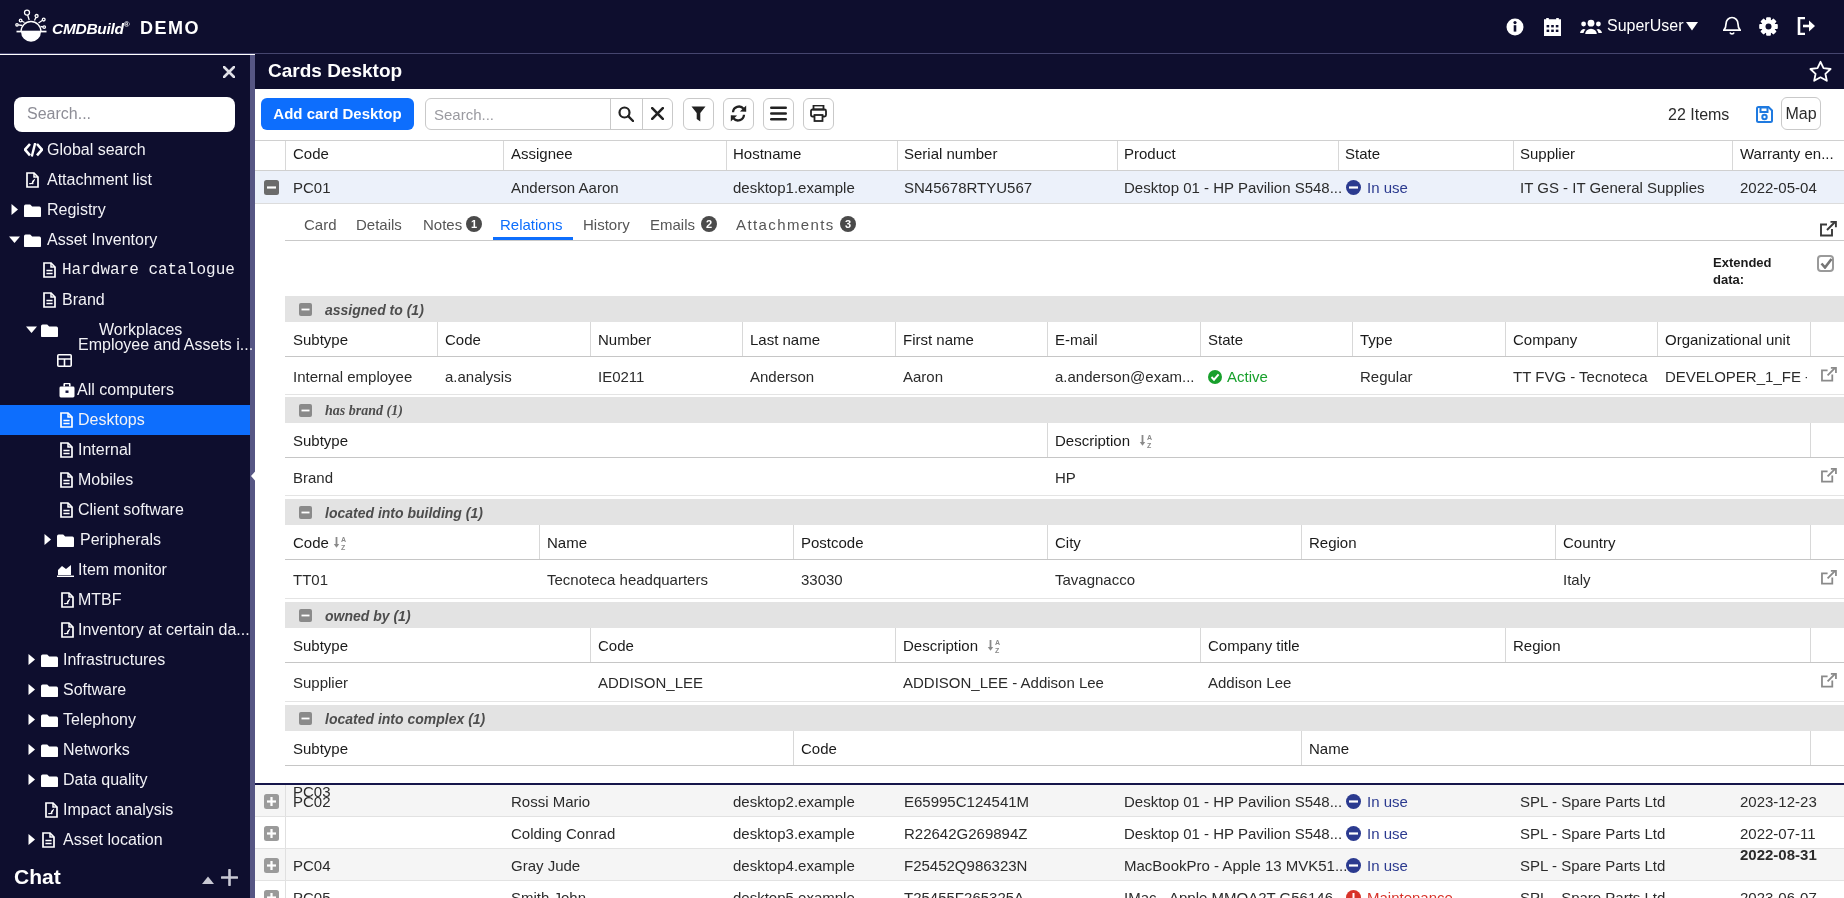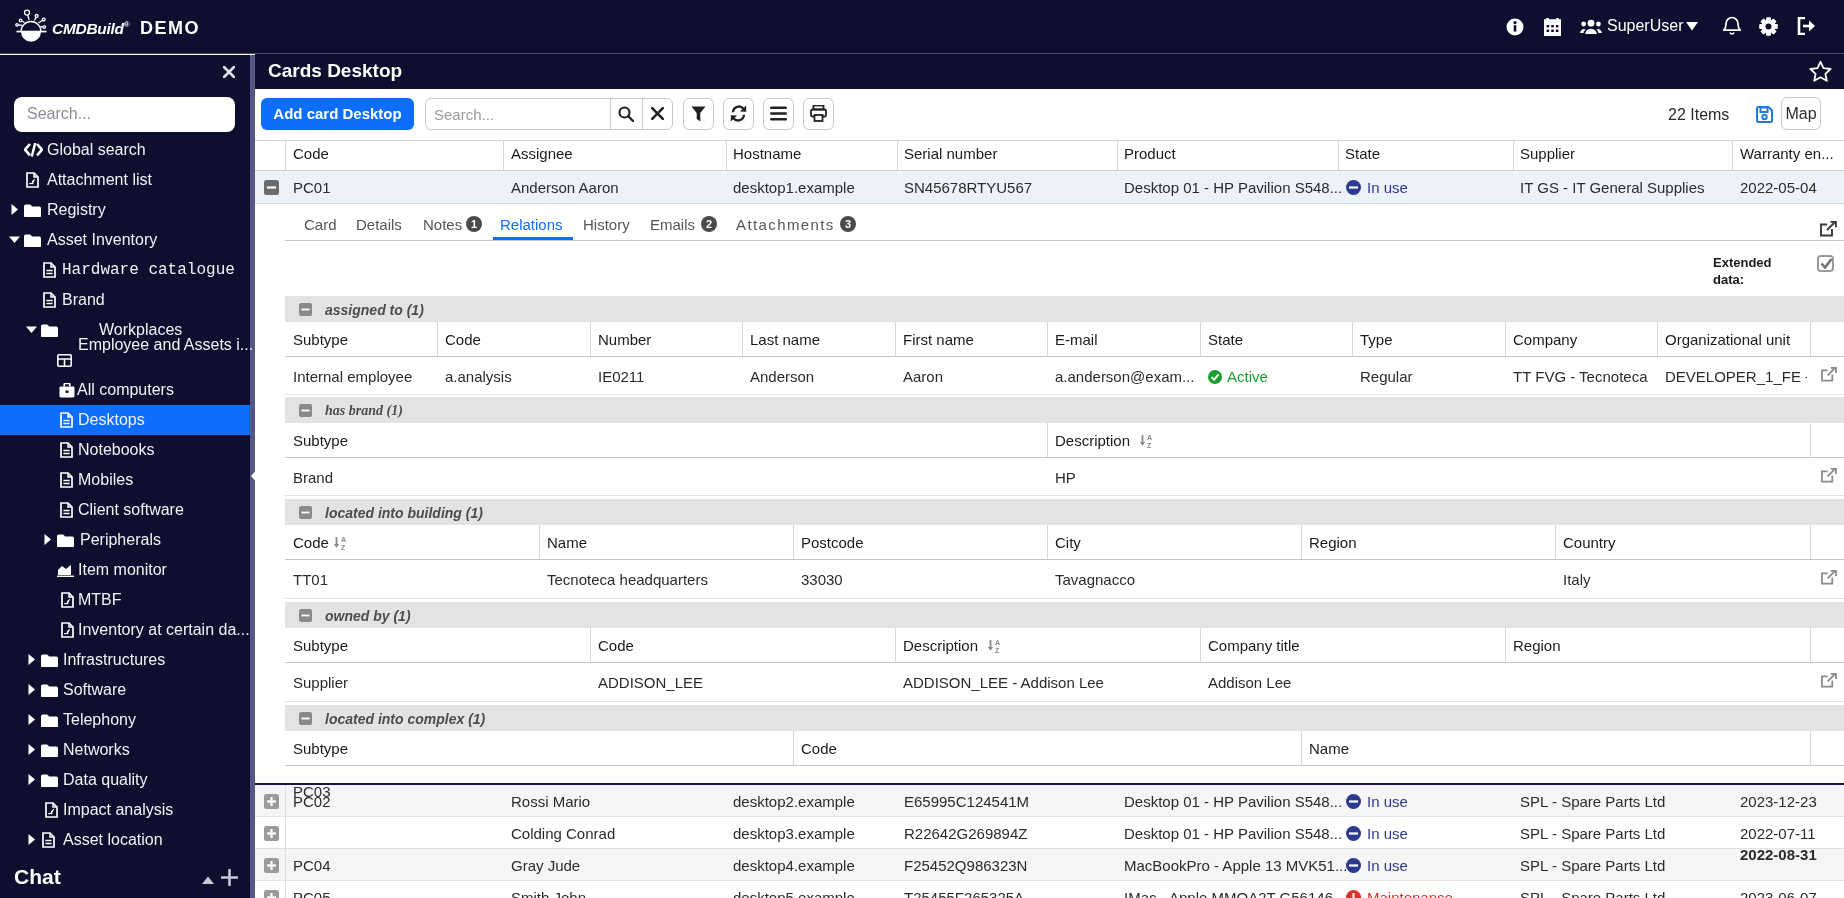--- a/index.html
+++ b/index.html
@@ -216,21 +216,21 @@
       <use href="#i-brief"></use>
     </svg>
 <div class="mi" style="left:77px;top:381px;">All computers</div>
 <svg class="abs" style="left:60px;top:412px;" width="13" height="16" viewBox="0 0 13 16">
       <use href="#i-filealt"></use>
     </svg>
 <div class="mi" style="left:78px;top:411px;">Desktops</div>
 <svg class="abs" style="left:60px;top:442px;" width="13" height="16" viewBox="0 0 13 16">
       <use href="#i-filealt"></use>
     </svg>
-<div class="mi" style="left:78px;top:441px;">Notebooks</div>
+<div class="mi" style="left:78px;top:441px;">Internal</div>
 <svg class="abs" style="left:60px;top:472px;" width="13" height="16" viewBox="0 0 13 16">
       <use href="#i-filealt"></use>
     </svg>
 <div class="mi" style="left:78px;top:471px;">Mobiles</div>
 <svg class="abs" style="left:60px;top:502px;" width="13" height="16" viewBox="0 0 13 16">
       <use href="#i-filealt"></use>
     </svg>
 <div class="mi" style="left:78px;top:501px;">Client software</div>
 <svg class="abs" style="left:44px;top:534px;" width="7" height="11" viewBox="0 0 7 11">
       <use href="#i-caretr"></use>

